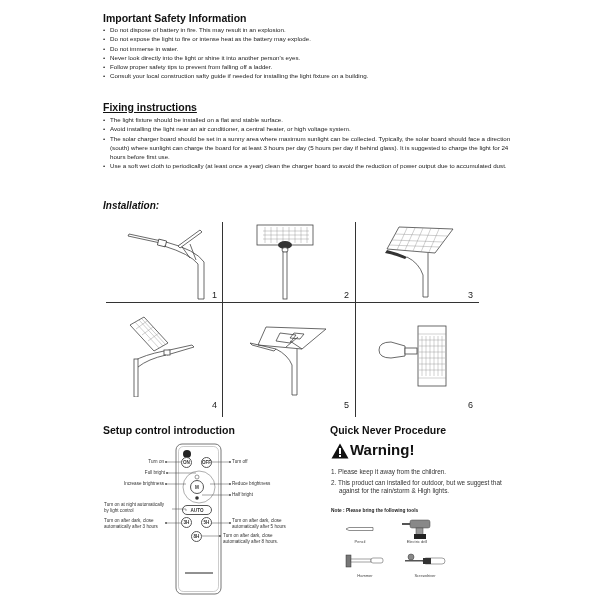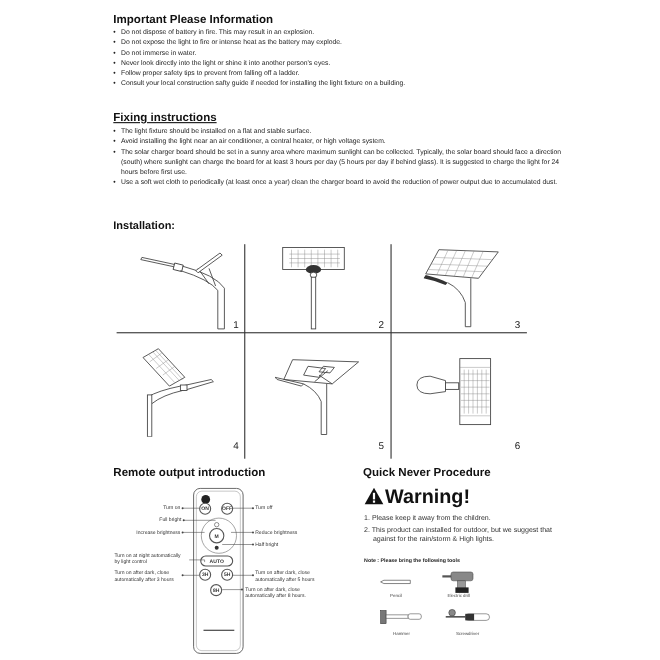--- a/index.html
+++ b/index.html
@@ -9,48 +9,48 @@
   ul.bul { position: absolute; margin: 0; padding: 0; list-style: none; font-size: 6.2px; line-height: 9.3px; color: #222; }
   ul.bul li { position: relative; padding-left: 7px; }
   ul.bul li::before { content: "•"; position: absolute; left: 0; top: 0; }
   .step-num { position: absolute; font-size: 9px; color: #222; }
   .hline { position: absolute; height: 1px; background: #333; }
   .vline { position: absolute; width: 1px; background: #333; }
   svg .ln { stroke: #444; stroke-width: 0.8; fill: none; }
   svg .lnf { stroke: #444; stroke-width: 0.8; fill: #fff; }
   .rc-label { position: absolute; font-size: 4.6px; line-height: 5.6px; color: #333; }
   .rc-btn { position: absolute; border: 0.8px solid #555; border-radius: 50%; background: #fff; font-size: 4.6px; font-weight: bold; color: #333; display: flex; align-items: center; justify-content: center; box-sizing: border-box; }
-  .warn-title { position: absolute; font-size: 18px; font-weight: bold; color: #111; }
+  .warn-title { position: absolute; font-size: 15px; font-weight: bold; color: #111; }
   ol.warn { position: absolute; margin: 0; padding: 0; list-style: none; font-size: 6.4px; line-height: 8px; color: #333; }
   ol.warn li { padding-left: 8px; text-indent: -8px; margin-bottom: 2.5px; }
   .note { position: absolute; font-size: 4.8px; font-weight: bold; color: #222; }
   .tool-label { position: absolute; font-size: 4px; color: #444; text-align: center; width: 50px; }
 </style>
 </head>
 <body>
 
-<h2 class="sec" style="left:103px; top:12px;">Important Please Information</h2>
+<h2 class="sec" style="left:103px; top:12px;">Important Safety Information</h2>
 <ul class="bul" style="left:103px; top:25px; width:410px;">
   <li>Do not dispose of battery in fire. This may result in an explosion.</li>
   <li>Do not expose the light to fire or intense heat as the battery may explode.</li>
   <li>Do not immerse in water.</li>
   <li>Never look directly into the light or shine it into another person's eyes.</li>
   <li>Follow proper safety tips to prevent from falling off a ladder.</li>
   <li>Consult your local construction safty guide if needed for installing the light fixture on a building.</li>
 </ul>
 
 <h2 class="sec" style="left:103px; top:101px;text-decoration:underline;">Fixing instructions</h2>
 <ul class="bul" style="left:103px; top:115px; width:408px;">
   <li>The light fixture should be installed on a flat and stable surface.</li>
   <li>Avoid installing the light near an air conditioner, a central heater, or high voltage system.</li>
   <li>The solar charger board should be set in a sunny area where maximum sunlight can be collected. Typically, the solar board should face a direction (south) where sunlight can charge the board for at least 3 hours per day (5 hours per day if behind glass). It is suggested to charge the light for 24 hours before first use.</li>
   <li>Use a soft wet cloth to periodically (at least once a year) clean the charger board to avoid the reduction of power output due to accumulated dust.</li>
 </ul>
 
-<h2 class="sec" style="left:103px; top:200px; font-size:10px;">Installation:</h2>
+<h2 class="sec" style="left:103px; top:200px; font-size:10px;font-style:italic;">Installation:</h2>
 
 <div class="hline" style="left:106px; top:302px; width:373px;"></div>
 <div class="vline" style="left:222px; top:222px; height:195px;"></div>
 <div class="vline" style="left:355px; top:222px; height:195px;"></div>
 
 <svg class="abs" style="left:120px; top:222px;" width="95" height="78">
   <path class="ln" d="M8,14 L45,22 L46,20 L9,12 Z"></path>
   <rect class="lnf" x="38" y="18" width="8" height="6" transform="rotate(14 42 21)"></rect>
   <path class="ln" d="M44,24 Q70,32 78,42 L78,77 L84,77 L84,40 Q76,28 46,20"></path>
   <path class="ln" d="M70,36 L60,22 M76,38 L70,22"></path>
@@ -139,21 +139,21 @@
       <line x1="44" y1="28" x2="70" y2="28"></line>
     <line x1="44" y1="34" x2="70" y2="34"></line>
       <line x1="44" y1="40" x2="70" y2="40"></line>
       <line x1="44" y1="46" x2="70" y2="46"></line>
   </g>
   <path class="lnf" d="M4,26 Q4,18 16,18 L30,22 L30,32 L16,34 Q4,34 4,26 Z"></path>
   <rect class="lnf" x="30" y="24" width="12" height="6"></rect>
 </svg>
 <div class="step-num" style="left:468px; top:400px;">6</div>
 
-<h2 class="sec" style="left:103px; top:424px;">Remote output introduction</h2>
+<h2 class="sec" style="left:103px; top:424px;">Setup control introduction</h2>
 
 <svg class="abs" style="left:175px; top:443px;" width="48" height="153">
   <rect x="1" y="1" width="45" height="150" rx="6" ry="6" fill="#fff" stroke="#666" stroke-width="0.9"></rect>
   <rect x="3.5" y="3.5" width="40" height="145" rx="5" ry="5" fill="none" stroke="#999" stroke-width="0.5"></rect>
   <circle cx="12" cy="11" r="4" fill="#222"></circle>
   <circle cx="24" cy="44" r="16" fill="none" stroke="#777" stroke-width="0.6"></circle>
   <circle cx="22" cy="34" r="2" fill="none" stroke="#555" stroke-width="0.6"></circle>
   <circle cx="22" cy="55" r="1.8" fill="#333"></circle>
   <line x1="10" y1="130" x2="38" y2="130" stroke="#222" stroke-width="1"></line>
 </svg>

